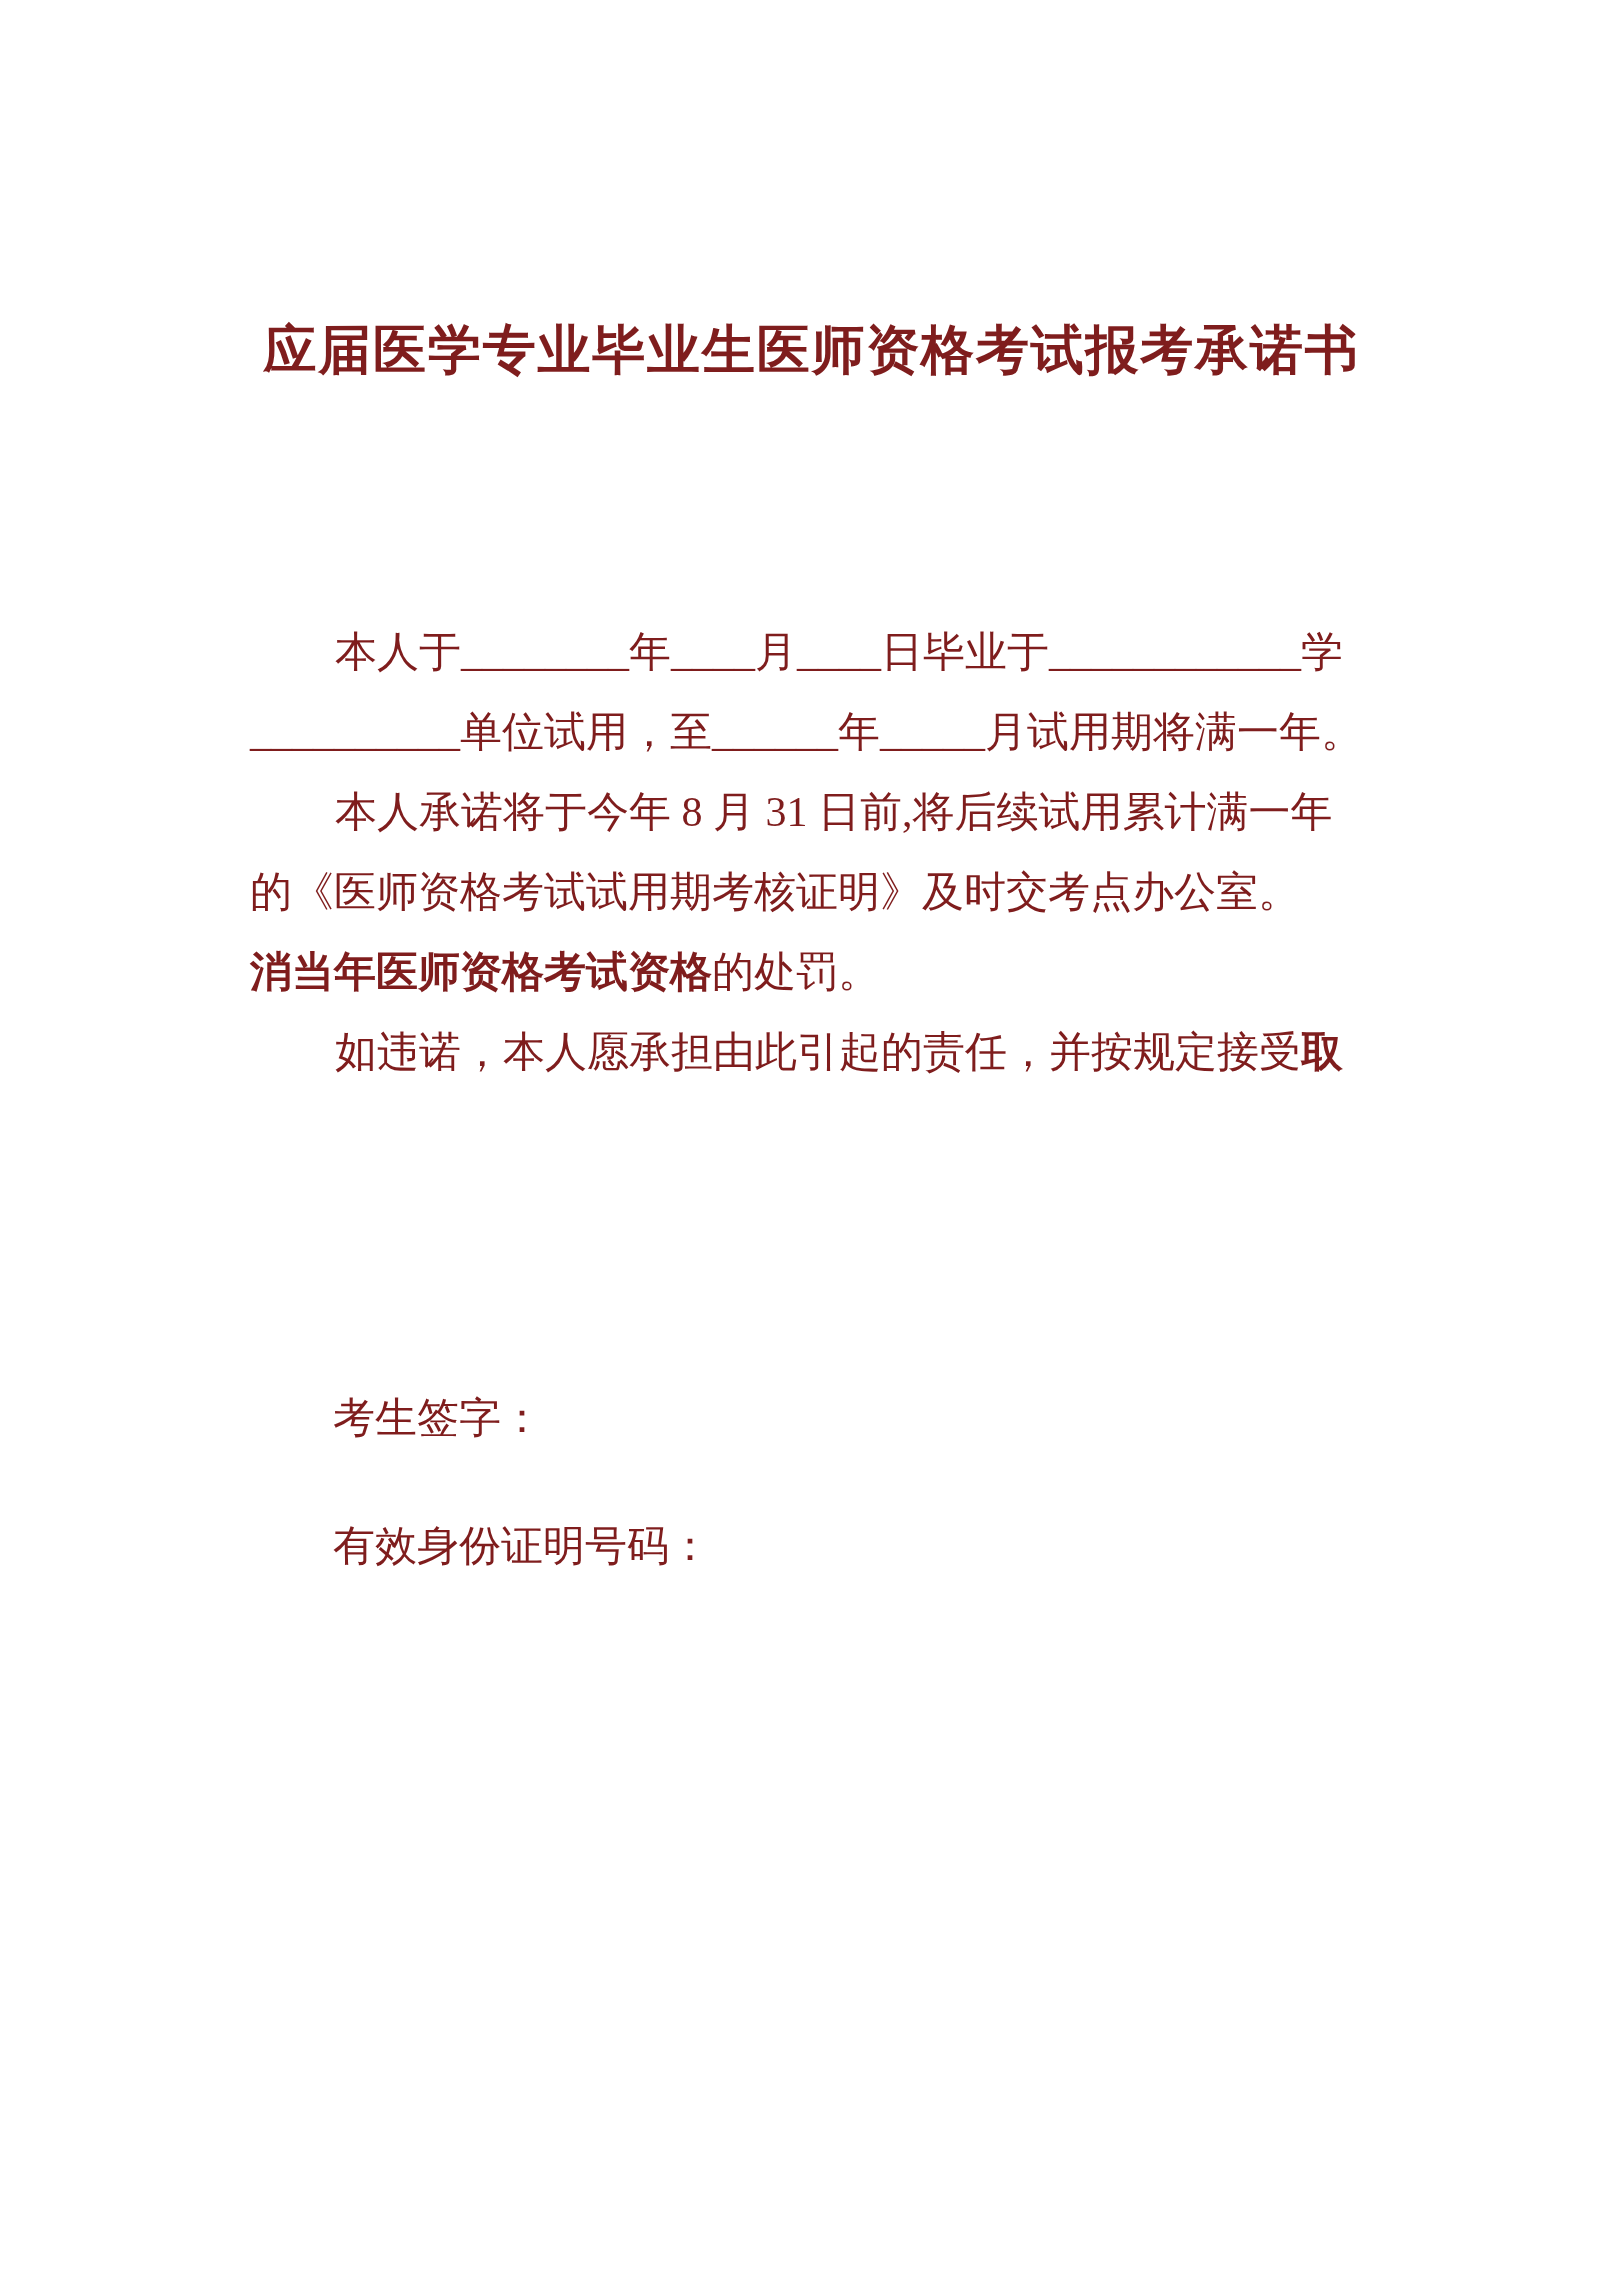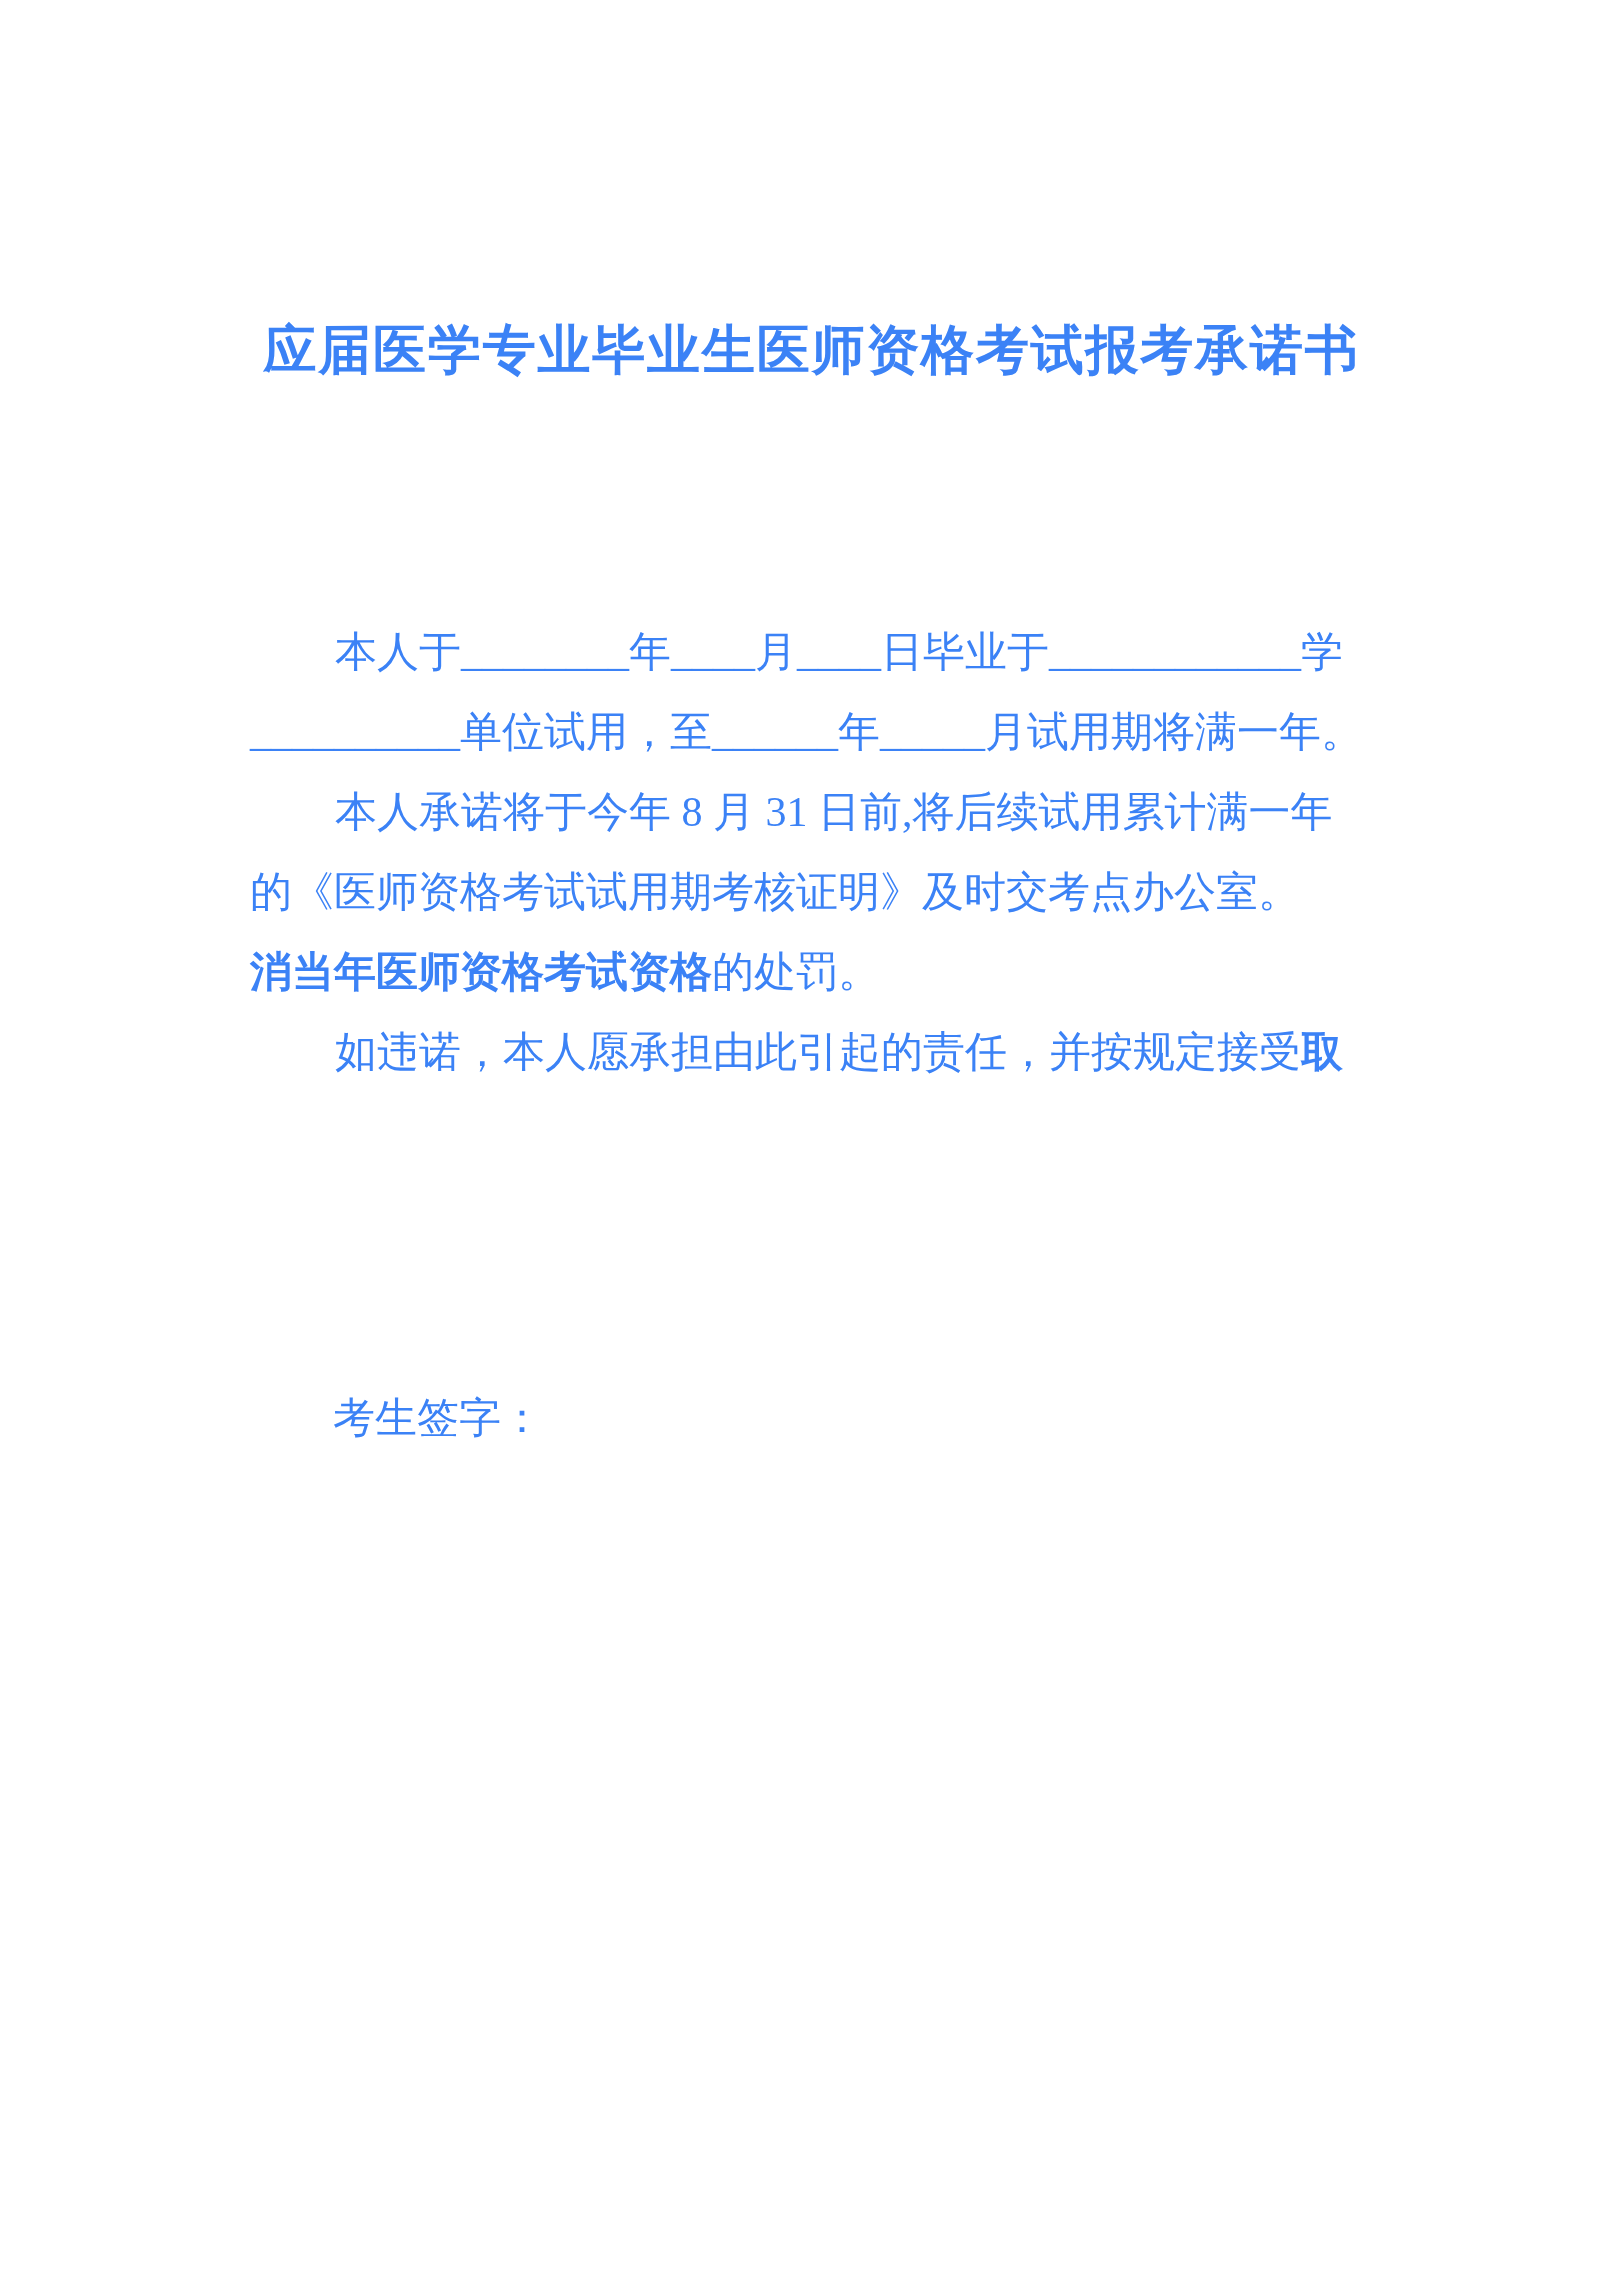--- a/index.html
+++ b/index.html
@@ -1,21 +1,21 @@
 <!DOCTYPE html>
 <html style="font-size:14px"><head>
 <meta charset="utf-8">
 <style>
   html, body { margin: 0; padding: 0; }
   .page {
     position: relative;
     width: 1623px;
     height: 2295px;
     background: #ffffff;
-    color: #3b82f6;
+    color: #7f1d1d;
     overflow: hidden;
   }
   .doc-title {
     position: absolute;
     top: 309px;
     left: 0;
     right: 0;
     height: 81px;
     line-height: 81px;
     text-align: center;
@@ -90,17 +90,18 @@
     <div class="bodyline">
       <span class="bold-seg">消当年医师资格考试资格</span><span>的处罚。</span>
     </div>
     <div class="bodyline indent">
       <span>如违诺，本人愿承担由此引起的责任，并按规定接受</span><span class="bold-seg">取</span>
     </div>
   </div>
 
   <div class="sig-label sig-sign">考生签字：</div>
 
+  <div class="sig-label sig-id">有效身份证明号码：</div>
 
 
 
 </div>
 
 
 </body></html>

